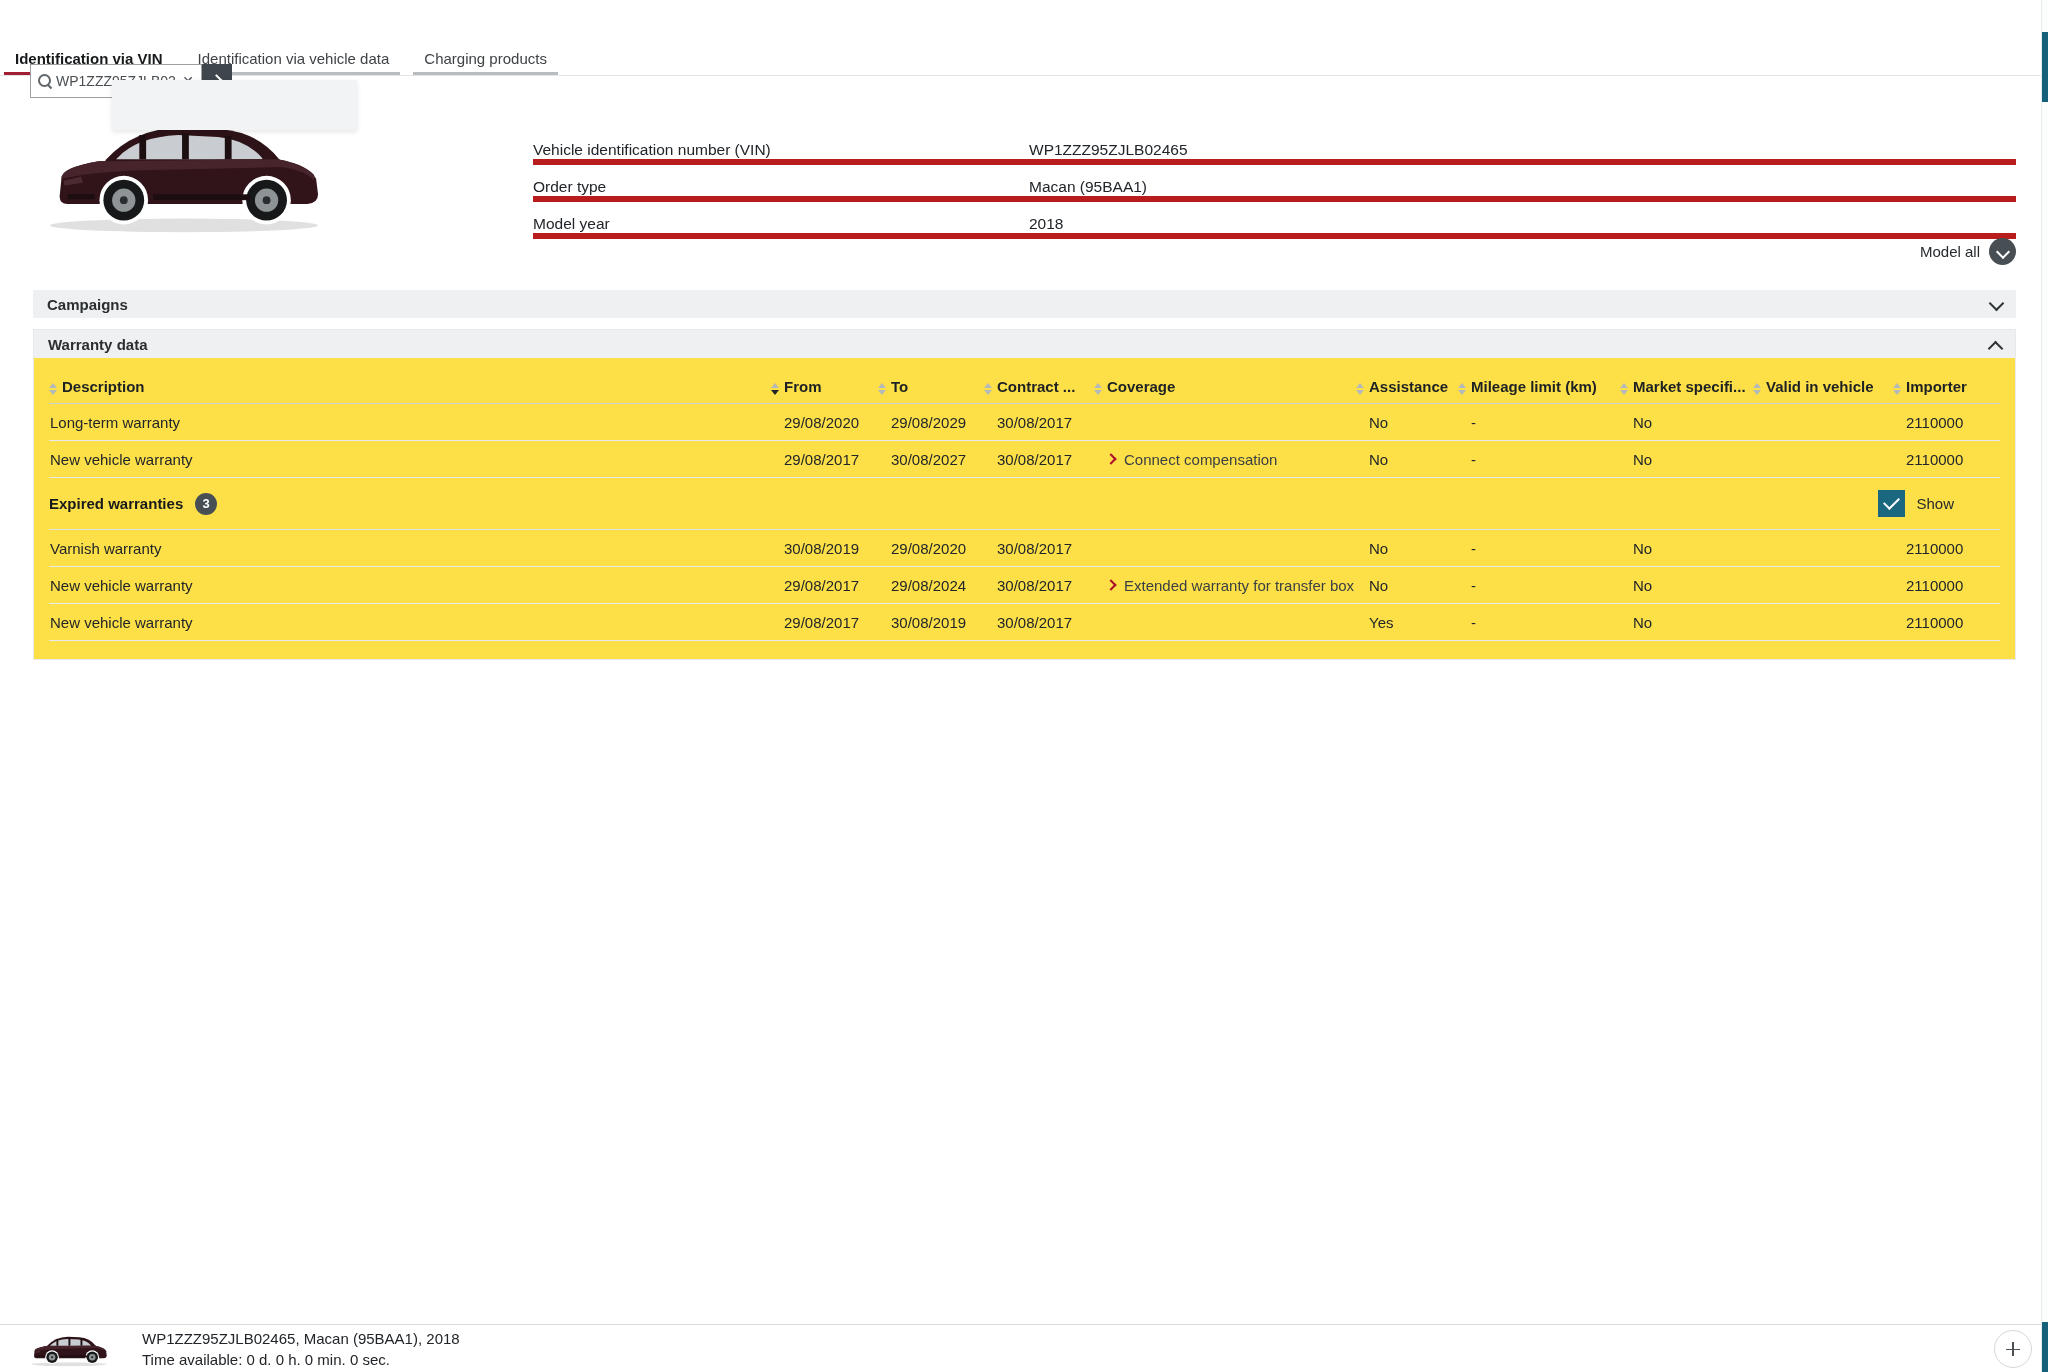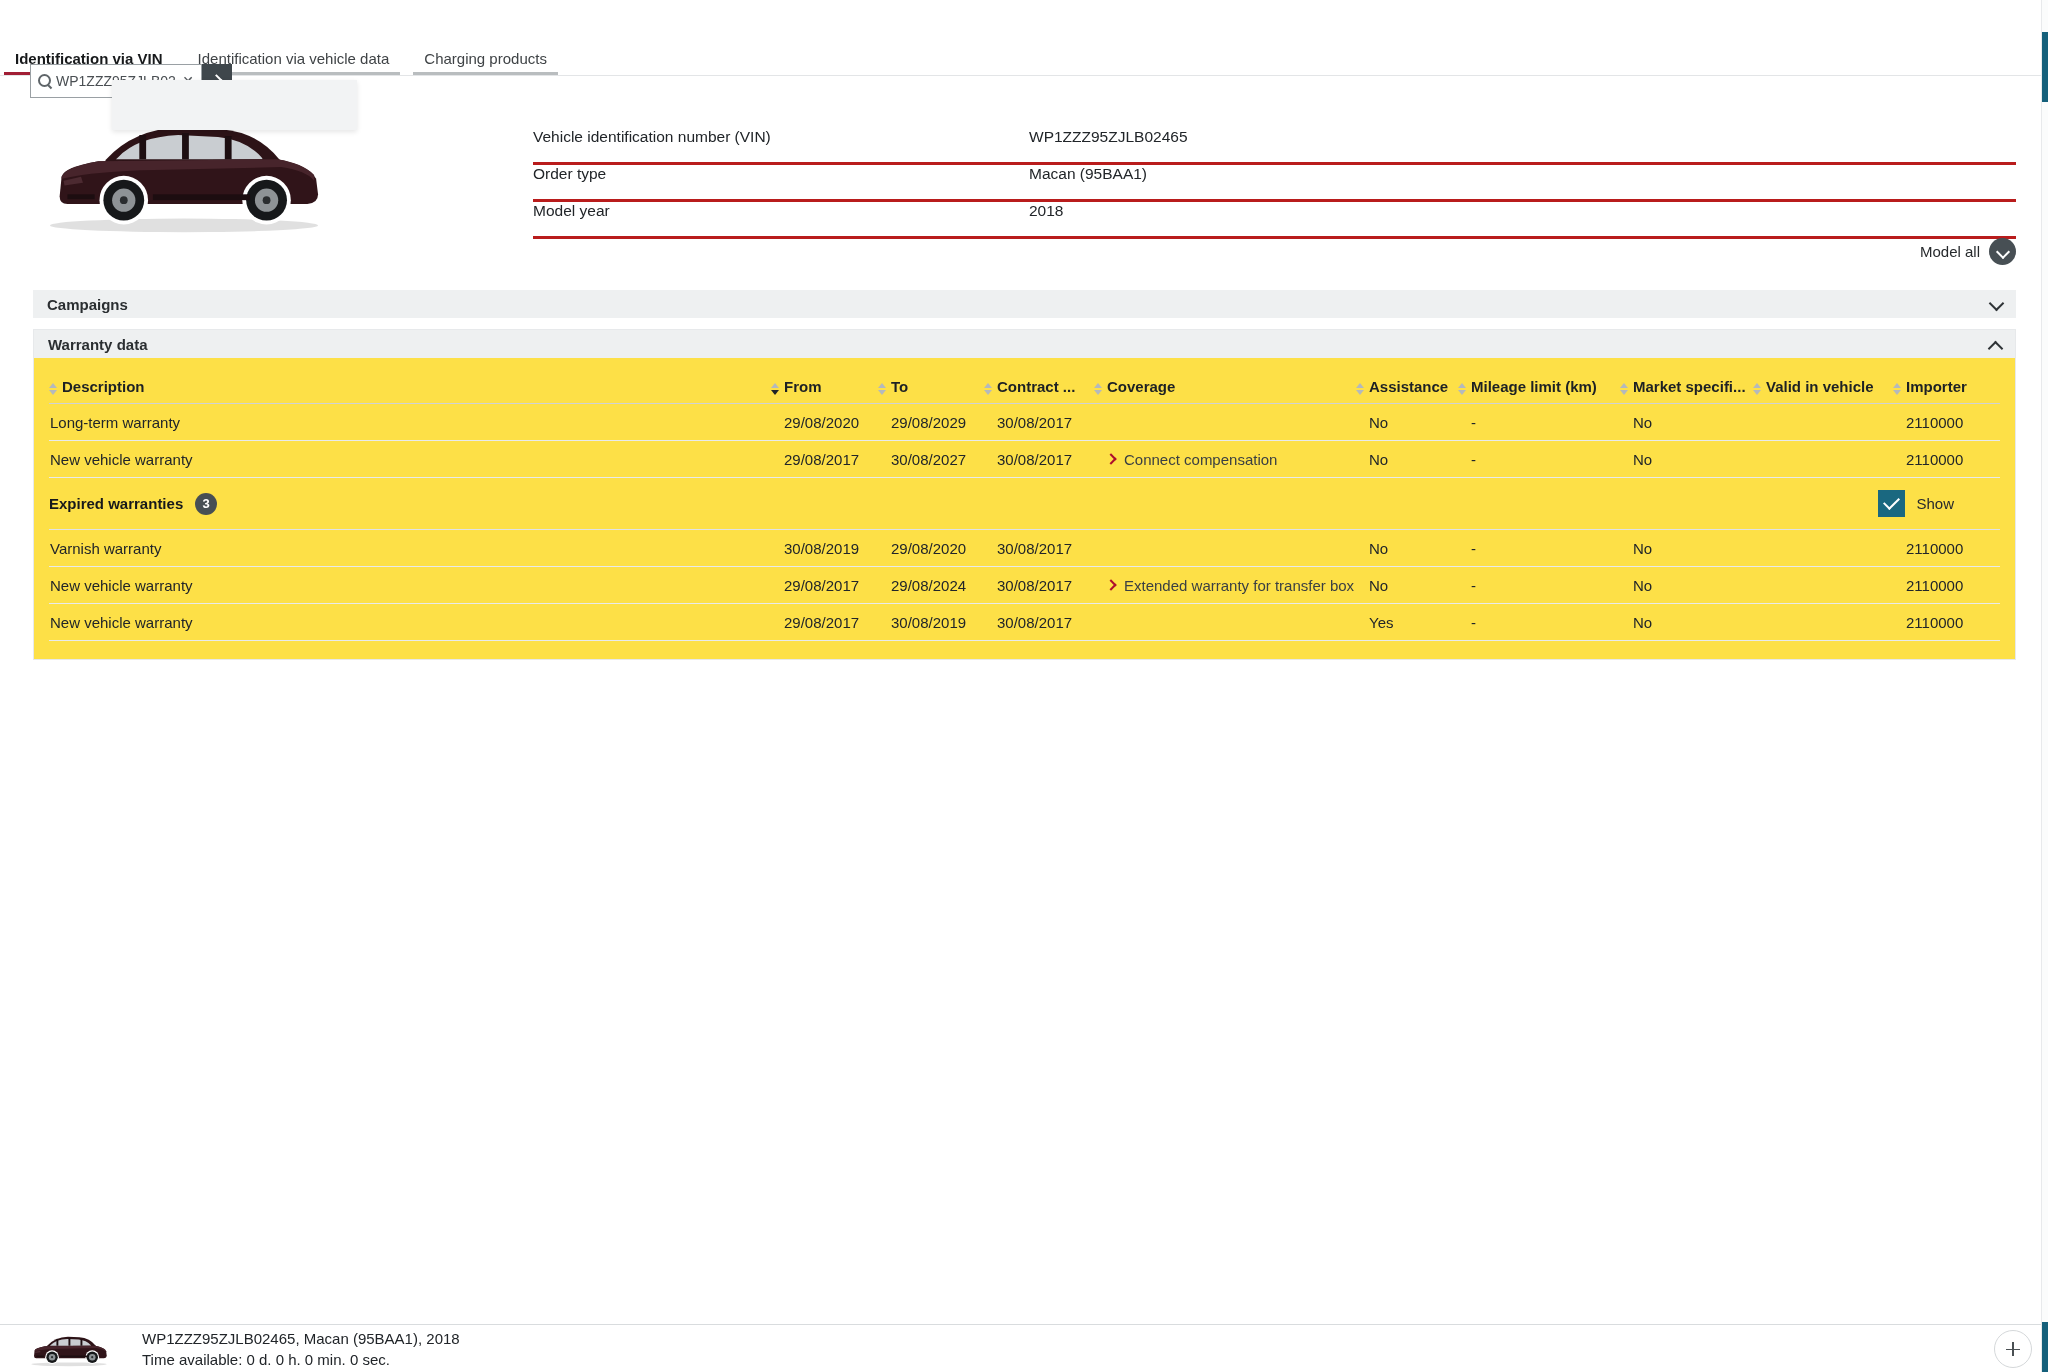--- a/index.html
+++ b/index.html
@@ -22,21 +22,21 @@
   .clear-x { font-size:14px; color:#55595d; cursor:pointer; flex:0 0 auto; }
   .go-btn { width:30px; height:34px; background:#3f474c; border:0; cursor:pointer; position:relative; }
   .go-btn::after { content:""; position:absolute; left:10px; top:12px; width:7px; height:7px; border-top:2px solid #fff; border-right:2px solid #fff; transform:rotate(45deg); }
   .suggest-panel { position:absolute; top:80px; left:112px; width:245px; height:50px; background:#f2f3f4; box-shadow:0 2px 5px rgba(0,0,0,.10); z-index:4; cursor:pointer; }
 
   
   .car-hero { position:absolute; left:38px; top:103px; width:292px; height:136px; }
 
   
   .info-table { position:absolute; left:533px; top:128px; width:1483px; font-size:15.5px; }
-  .info-row { display:flex; height:37px; align-items:flex-start; border-bottom:3px solid #b91c1c; }
+  .info-row { display:flex; height:37px; align-items:flex-end; border-bottom:6px solid #b91c1c; }
   .info-label { width:496px; color:#212529; }
   .info-value { color:#212529; }
 
   
   .expand-row { position:absolute; top:238px; right:32px; display:flex; align-items:center; gap:9px; cursor:pointer; }
   .expand-row .lbl { font-size:15px; color:#26292c; }
   .circle-btn { width:27px; height:27px; border-radius:50%; background:#474f54; position:relative; }
   .circle-btn::after { content:""; position:absolute; left:9px; top:9px; width:8px; height:8px; border-right:2px solid #fff; border-bottom:2px solid #fff; transform:rotate(45deg); }
 
   

